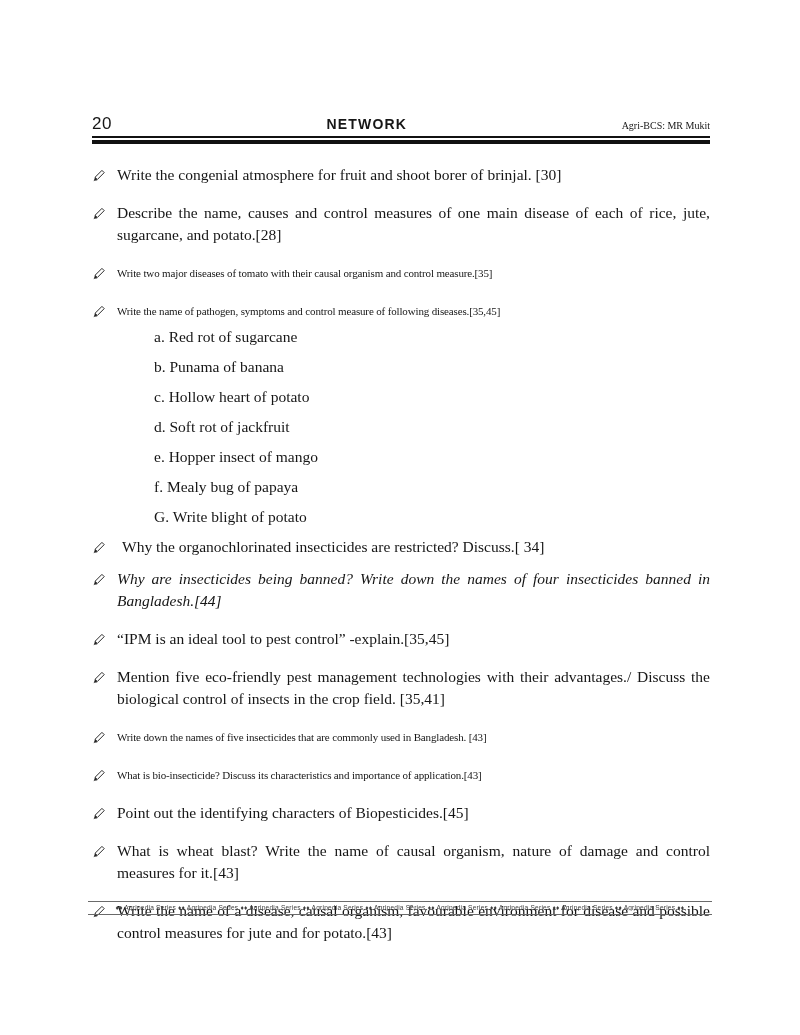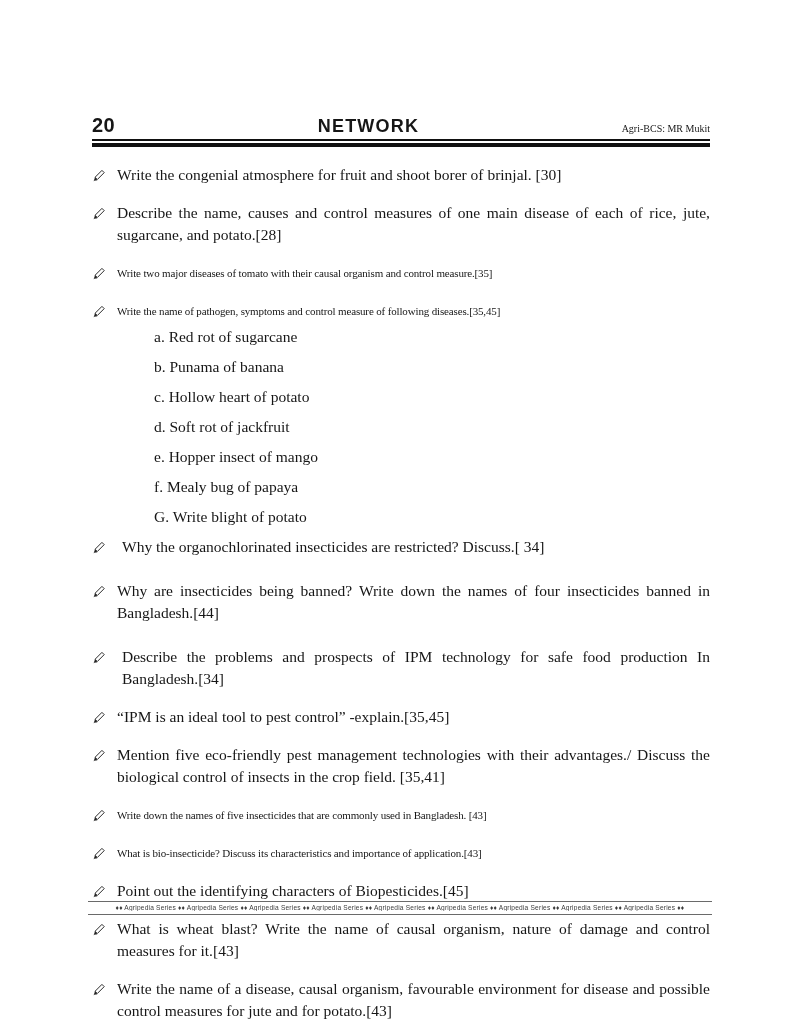--- a/index.html
+++ b/index.html
@@ -16,26 +16,26 @@
   .header{
     position:absolute;left:92px;top:114px;width:618px;
   }
   .header-row{
     display:flex;align-items:baseline;
     border-bottom:2px solid #111;
     padding-bottom:2px;
   }
   .page-num{
     font-family:"Liberation Sans","DejaVu Sans",sans-serif;
-    font-weight:bold;font-size:20px;letter-spacing:.5px;
+    font-weight:normal;font-size:17px;letter-spacing:.5px;
   }
   .doc-title{
     flex:1;text-align:center;
     font-family:"Liberation Sans","DejaVu Sans",sans-serif;
-    font-weight:bold;font-size:18px;letter-spacing:1.2px;
+    font-weight:bold;font-size:14px;letter-spacing:1.2px;
   }
   .doc-author{
     font-size:10px;
     font-family:"Liberation Serif","DejaVu Serif",serif;
   }
   .thick-rule{height:4px;background:#111;margin-top:2px;}
   
   .main{
     position:absolute;left:92px;top:148px;width:618px;
     font-size:15.5px;line-height:22px;
@@ -44,21 +44,21 @@
   .pen{
     flex:0 0 25px;width:25px;
     padding-top:5px;
   }
   .pen svg{display:block;}
   .qtext{flex:1;}
   .justify .qtext{text-align:justify;text-align-last:left;}
   .cond .qtext{font-size:11px;letter-spacing:-0.15px;}
   .sp .qtext{padding-left:5px;}
   .mt6{margin-top:6px;}
-  .mt10{margin-top:22px;}
+  .mt10{margin-top:10px;font-style:italic;}
   .sublist{margin:4px 0 8px 62px;}
   .subitem{line-height:22px;margin-bottom:8px;}
   
   .footer{
     position:absolute;left:88px;top:901px;width:624px;
     border-top:1px solid #6a6a6a;
     border-bottom:1px solid #6a6a6a;
     padding:2px 0 3px 0;
   }
   .footer-text{
@@ -155,30 +155,20 @@
       <span class="pen">
           <svg width="14" height="13" viewBox="0 0 16 15">
             <path d="M2 13.5 C3.2 12.3 4.4 13.5 5.6 12.6" stroke="#222" stroke-width="1" fill="none"></path>
             <path d="M3.4 9.6 L11.4 1.6 L14 4.2 L6 12.2 Z" fill="#fff" stroke="#222" stroke-width="1.1"></path>
             <path d="M3.4 9.6 L2.2 13.4 L6 12.2 Z" fill="#222"></path>
           </svg>
         </span>
       <span class="qtext">Why are insecticides being banned? Write down the names of four insecticides banned in Bangladesh.[44]</span>
     </div>
 
-    <div class="q justify mt10 sp">
-      <span class="pen">
-          <svg width="14" height="13" viewBox="0 0 16 15">
-            <path d="M2 13.5 C3.2 12.3 4.4 13.5 5.6 12.6" stroke="#222" stroke-width="1" fill="none"></path>
-            <path d="M3.4 9.6 L11.4 1.6 L14 4.2 L6 12.2 Z" fill="#fff" stroke="#222" stroke-width="1.1"></path>
-            <path d="M3.4 9.6 L2.2 13.4 L6 12.2 Z" fill="#222"></path>
-          </svg>
-        </span>
-      <span class="qtext">Describe the problems and prospects of IPM technology for safe food production In Bangladesh.[34]</span>
-    </div>
 
     <div class="q">
       <span class="pen">
           <svg width="14" height="13" viewBox="0 0 16 15">
             <path d="M2 13.5 C3.2 12.3 4.4 13.5 5.6 12.6" stroke="#222" stroke-width="1" fill="none"></path>
             <path d="M3.4 9.6 L11.4 1.6 L14 4.2 L6 12.2 Z" fill="#fff" stroke="#222" stroke-width="1.1"></path>
             <path d="M3.4 9.6 L2.2 13.4 L6 12.2 Z" fill="#222"></path>
           </svg>
         </span>
       <span class="qtext">“IPM is an ideal tool to pest control” -explain.[35,45]</span>

